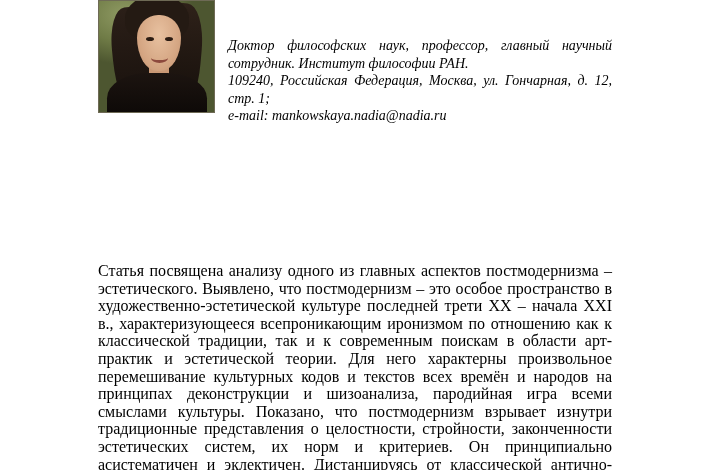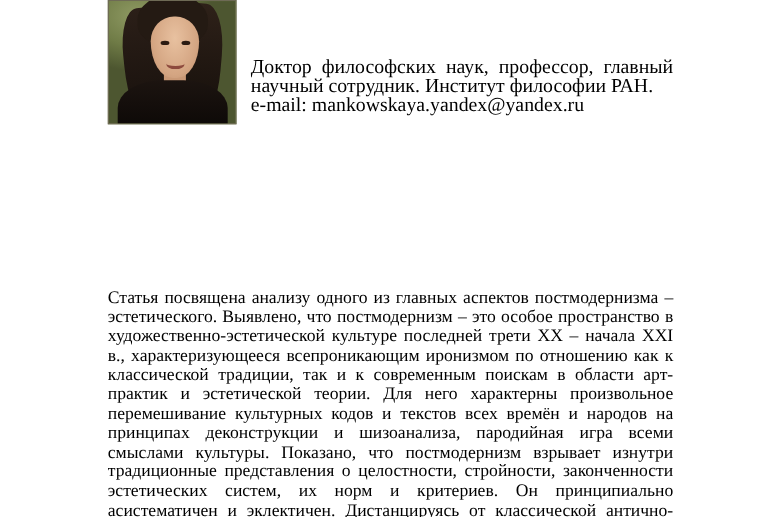--- a/index.html
+++ b/index.html
@@ -115,25 +115,26 @@
     position: absolute;
     left: 50px;
     top: 62px;
     width: 20px;
     height: 16px;
     background: #c99875;
   }
   .header-text {
     margin-left: 13px;
     width: 384px;
-    font-size: 18px;
+    font-size: 14px;
     line-height: 17.5px;
     text-align: justify;
     text-justify: inter-word;
-    padding-top: 52px;
+    padding-top: 37px;
+    font-style: italic;
   }
   .header-text p {
     margin: 0;
   }
   .title {
     position: absolute;
     left: 98px;
     top: 210px;
     width: 514px;
     font-size: 20px;
@@ -170,21 +171,22 @@
       <div class="neck"></div>
       <div class="face"></div>
       <div class="eye-l"></div>
       <div class="eye-r"></div>
       <div class="smile"></div>
       <div class="body"></div>
     </div>
 
     <div class="header-text">
       <p>Доктор философских наук, профессор, главный научный сотрудник. Институт философии РАН.</p>
-      <p>e-mail: mankowskaya.yandex@yandex.ru</p>
+      <p>109240, Российская Федерация, Москва, ул. Гончарная, д. 12, стр. 1;</p>
+      <p>e-mail: mankowskaya.nadia@nadia.ru</p>
     </div>
 
   </div>
 
 
   <div class="abstract">
     <p>Статья посвящена анализу одного из главных аспектов постмодернизма – эсте­тического. Выявлено, что постмодернизм – это особое пространство в художе­ственно-эстетической культуре последней трети XX – начала XXI в., характе­ризующееся всепроникающим иронизмом по отношению как к классической традиции, так и к современным поискам в области арт-практик и эстетической теории. Для него характерны произвольное перемешивание культурных кодов и текстов всех времён и народов на принципах деконструкции и шизоанали­за, пародийная игра всеми смыслами культуры. Показано, что постмодернизм взрывает изнутри традиционные представления о целостности, стройности, законченности эстетических систем, их норм и критериев. Он принципиально асистематичен и эклектичен. Дистанцируясь от классической антично-вин­кельмановской, гегелевско-кантовской западноевропейской эстетики, постмо­</p>
   </div>
 
 </div>

